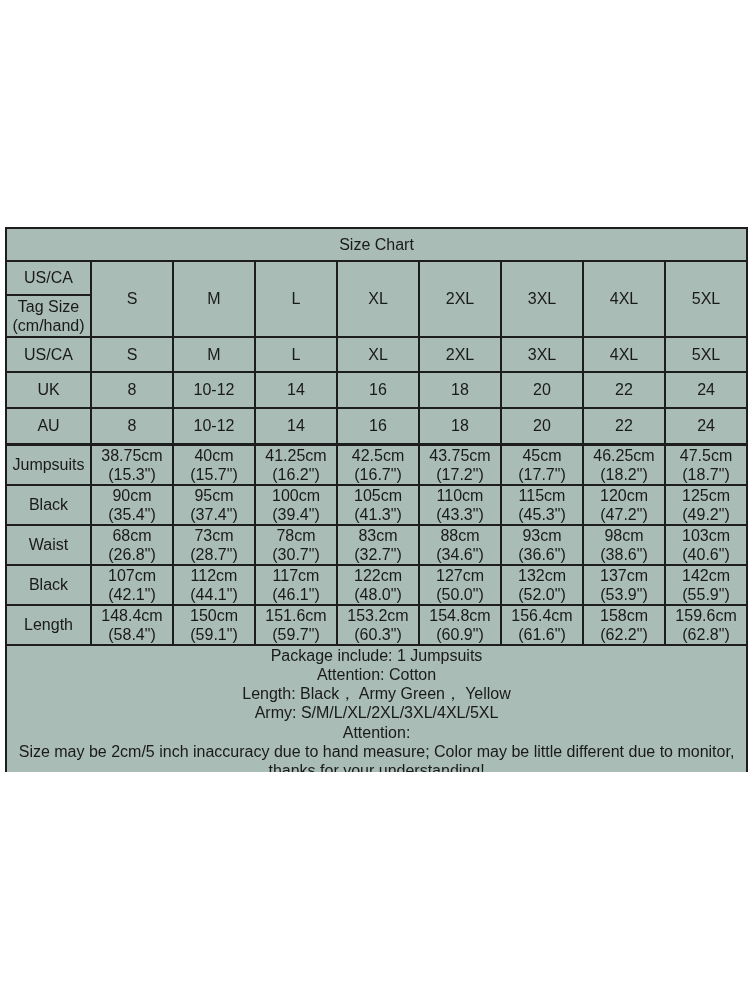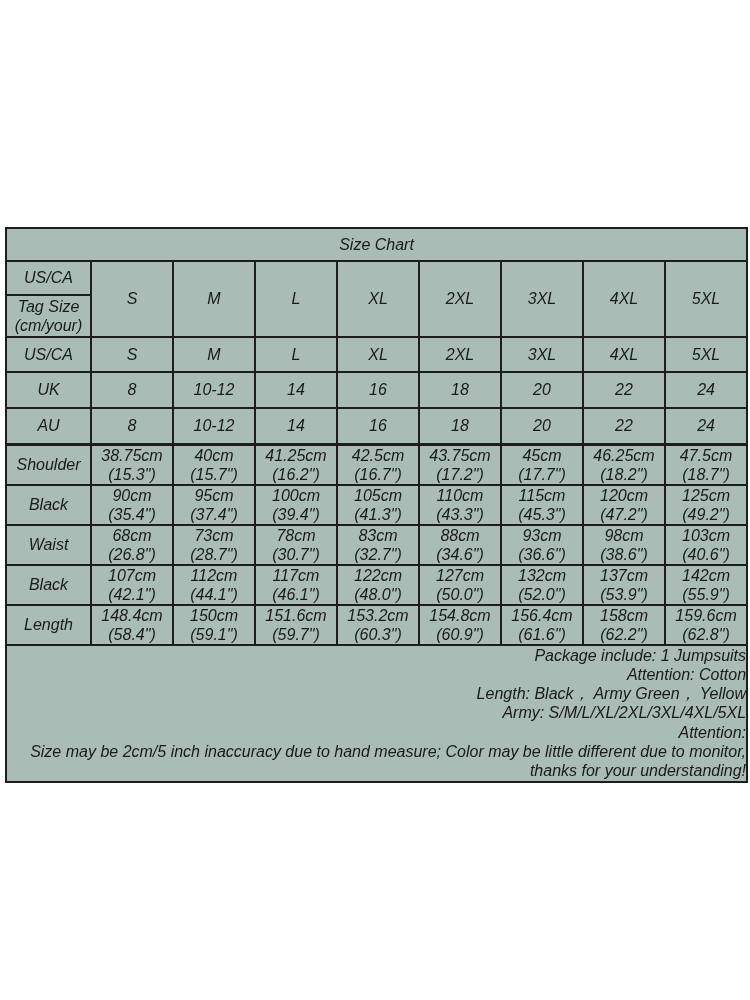--- a/index.html
+++ b/index.html
@@ -9,24 +9,23 @@
     --page_bg:#ffffff;
   }
   html,body{
     margin:0;padding:0;
     background:var(--page_bg);
     font-family:"Liberation Sans","DejaVu Sans",sans-serif;
     color:var(--text_color);
   }
   .page{
     position:relative;
-    width:750px;height:1000px;
+    width:750px;height:772px;
     background:var(--page_bg);
     overflow:hidden;
-    font-style:italic;
   }
   table.size-chart{
     position:absolute;
     left:5px;top:227px;
     width:741px;
     border-collapse:collapse;
     table-layout:fixed;
   }
   table.size-chart td{
     border:2px solid var(--border_color);
@@ -50,21 +49,21 @@
   td.meas-val{font-size:15.5px;}
   td.meas-val span{display:block;line-height:19px;}
   td.notes-cell{
     text-align:left;
     vertical-align:top;
     padding:4px 6px 4px 6px;
     font-size:15.5px;
     line-height:19.3px;
     height:126px;
   }
-  td.notes-cell div{white-space:normal;text-align:right;}
+  td.notes-cell div{white-space:normal;}
 </style>
 </head>
 <body>
 
 <div class="page">
   <table class="size-chart">
     <colgroup>
       <col style="width:85px">
       <col style="width:82px">
         <col style="width:82px">
@@ -88,21 +87,21 @@
       <td rowspan="2">L</td>
       <td rowspan="2">XL</td>
       <td rowspan="2">2XL</td>
       <td rowspan="2">3XL</td>
       <td rowspan="2">4XL</td>
       <td rowspan="2">5XL</td>
     </tr>
     <tr class="r-h2">
       <td class="two-line">
         <span>Tag Size</span>
-        <span>(cm/your)</span>
+        <span>(cm/hand)</span>
       </td>
     </tr>
 
     <tr class="r-single">
       <td>US/CA</td>
       <td>S</td>
       <td>M</td>
       <td>L</td>
       <td>XL</td>
       <td>2XL</td>
@@ -129,21 +128,21 @@
       <td>10-12</td>
       <td>14</td>
       <td>16</td>
       <td>18</td>
       <td>20</td>
       <td>22</td>
       <td>24</td>
     </tr>
 
     <tr class="r-meas">
-      <td>Shoulder</td>
+      <td>Jumpsuits</td>
       <td class="white meas-val">
             <span>38.75cm</span>
             <span>(15.3")</span>
           </td>
       <td class="white meas-val">
             <span>40cm</span>
             <span>(15.7")</span>
           </td>
       <td class="white meas-val">
             <span>41.25cm</span>

